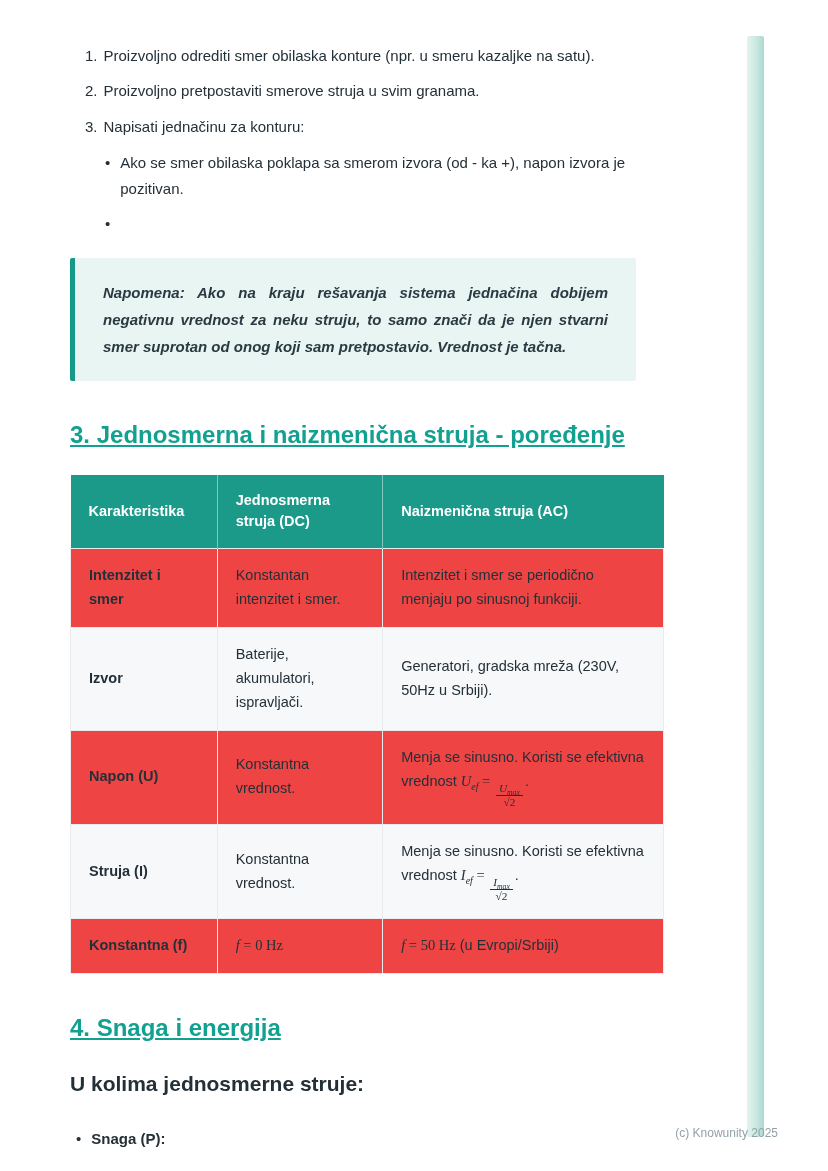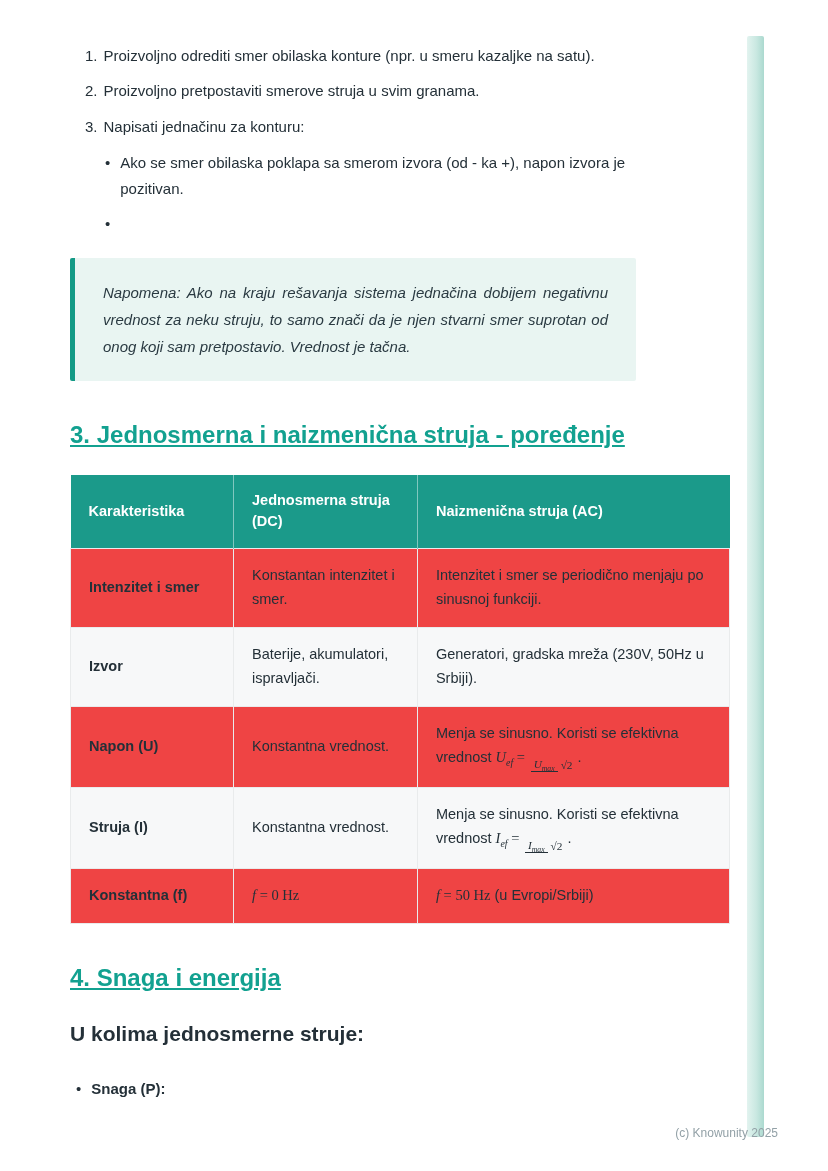--- a/index.html
+++ b/index.html
@@ -24,30 +24,31 @@
   .note{
     margin-top:20px;
     background:var(--note-bg,#e9f5f2);
     border-left:5px solid var(--note-border,#149a86);
     border-radius:2px;
     padding:21px 28px;
     font-style:italic;
     text-align:justify;
     line-height:1.8;
     color:#2a3a42;
+    font-weight:bold;
   }
 
   h2{
     color:var(--accent,#12a190);
     font-size:24px;font-weight:700;
     margin:38px 0 0 0;line-height:1.3;text-decoration:underline;
   }
 
   
-  table.cmp{width:660px;border-collapse:collapse;margin-top:25px;font-size:14.5px;}
+  table.cmp{width:594px;border-collapse:collapse;margin-top:25px;font-size:14.5px;}
   table.cmp th{
     background:var(--table-header,#1b9a8a);color:#fff;font-weight:700;
     text-align:left;vertical-align:middle;
     padding:15px 18px;line-height:1.5;
   }
   table.cmp th + th{border-left:1px solid rgba(255,255,255,0.45);}
   table.cmp td{
     border:1px solid #e9ebec;
     padding:15px 18px;vertical-align:middle;line-height:1.65;
     color:#243038;background:#ef4444;
@@ -58,21 +59,21 @@
   .intro{font-weight:700;margin:25px 0 0 0;font-size:21px;}
   .pb{margin-top:25px;margin-left:6px;}
   .pb .txt{font-weight:700;}
 
   
   .b{font-weight:400;}
   .i{font-style:italic;}
   .m{font-family:"Liberation Serif","DejaVu Serif",serif;font-style:italic;}
   .r{font-family:"Liberation Serif","DejaVu Serif",serif;}
   sub{font-size:.68em;line-height:0;}
-  .frac{display:inline-flex;align-items:center;vertical-align:-0.55em;font-size:.78em;line-height:1.15;margin:0 2px;text-align:center;}
+  .frac{display:inline-flex;flex-direction:column;align-items:center;vertical-align:-0.55em;font-size:.78em;line-height:1.15;margin:0 2px;text-align:center;}
   .frac .fnum{border-bottom:1px solid currentColor;padding:0 3px;}
   .frac .fden{padding:0 3px;}
 
   
   .edge{
     position:absolute;top:36px;bottom:34px;right:64px;width:17px;border-radius:2px;
     background:linear-gradient(to right,#e2f3ef 0%,var(--edge,#c9e8e1) 55%,#abd9cf 100%);
   }
   .footer{
     position:absolute;right:50px;bottom:28px;

